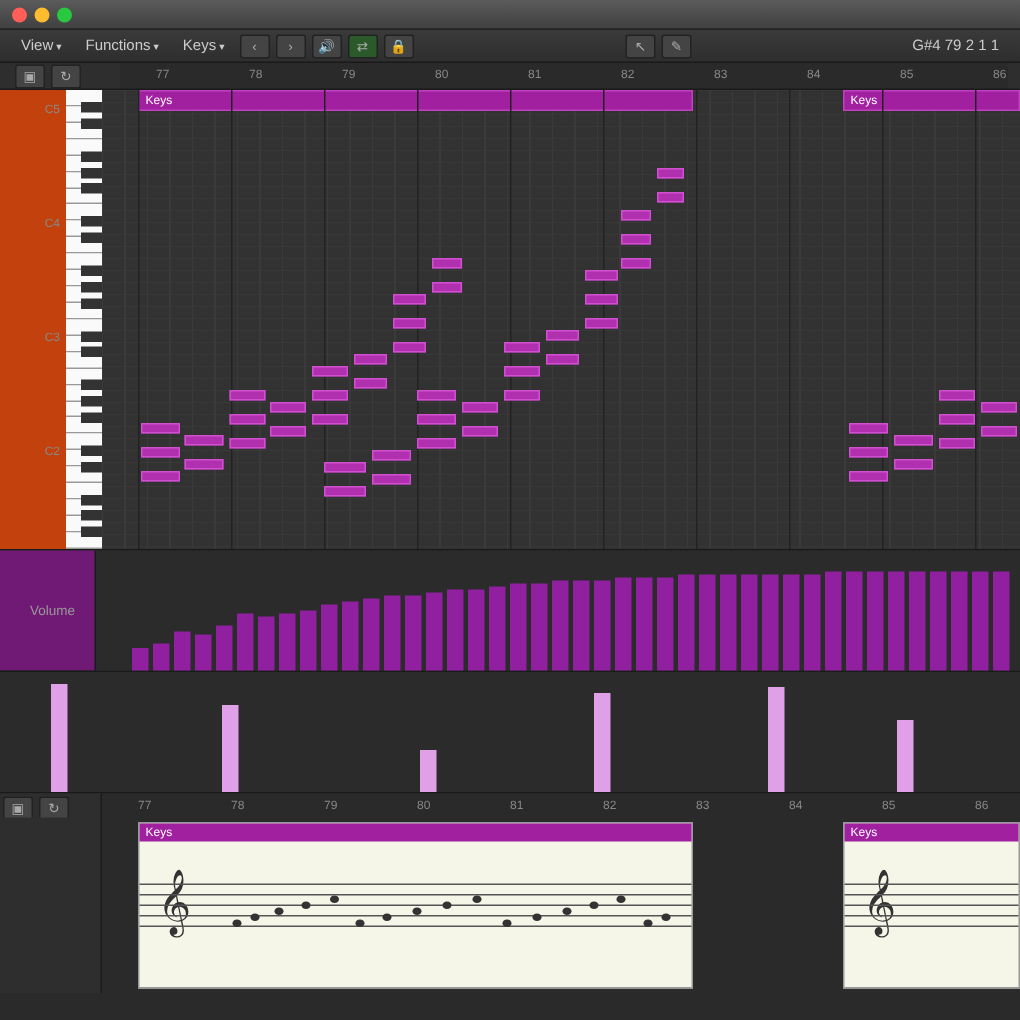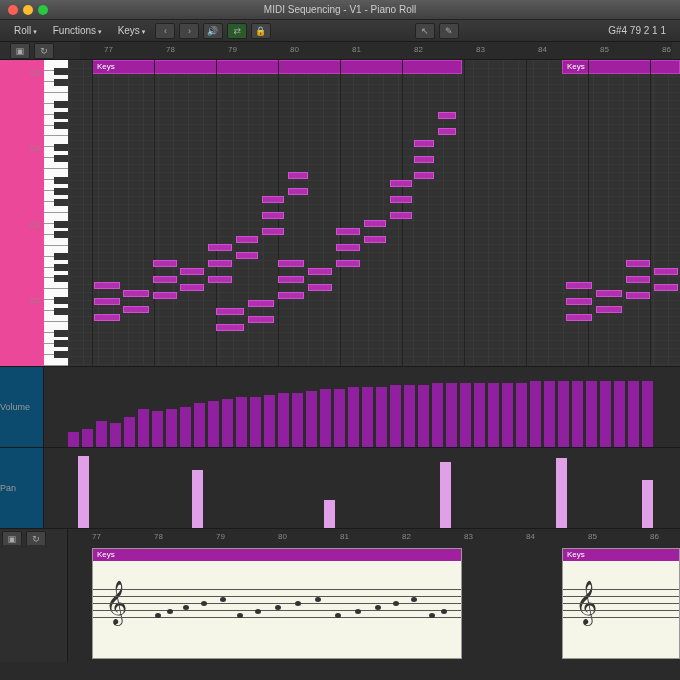--- a/index.html
+++ b/index.html
@@ -14,33 +14,33 @@
 .menu-item .tri{font-size:7px;margin-left:2px}
 .tool-btn{width:20px;height:16px;background:#444;border:1px solid #222;border-radius:2px;color:#aaa;font-size:9px;display:flex;align-items:center;justify-content:center;cursor:pointer}
 .tool-btn.green{background:#2a5a2a}
 .spacer{flex:1}
 .status{color:#ccc;font-size:10px;padding:0 6px}
 .subbar{height:18px;background:#2e2e2e;display:flex;align-items:center;padding:0 8px;gap:4px;border-bottom:1px solid #1a1a1a}
 .pane-toolbar{width:68px;display:flex;gap:4px;padding:2px}
 .ruler{height:18px;background:#2a2a2a;border-bottom:1px solid #1a1a1a;display:flex;position:relative;font-size:8px;color:#888}
 .ruler-num{position:absolute;top:3px}
 .workspace{display:flex;height:306px}
-.left-col{width:68px;background:#ec4899;border-right:4px solid #1d4ed8;display:flex;flex-direction:column}
+.left-col{width:68px;background:#c2410c;border-right:4px solid #1d4ed8;display:flex;flex-direction:column}
 .piano{flex:1;background:#f0f0f0;width:24px;margin-left:44px;display:flex;flex-direction:column;position:relative}
 .wkey{flex:1;background:#fafafa;border-bottom:1px solid #999}
 .bkey{position:absolute;right:0;width:14px;height:7px;background:#333}
 .oct-label{position:absolute;left:-22px;font-size:8px;color:#888;width:18px;text-align:right}
 .grid{flex:1;background:#323232;position:relative;overflow:hidden}
 .grid::before{content:"";position:absolute;inset:0;background-image:repeating-linear-gradient(to right,#3a3a3a 0,#3a3a3a 1px,transparent 1px,transparent 15px),repeating-linear-gradient(to bottom,#383838 0,#383838 1px,transparent 1px,transparent 8px);}
 .vline{position:absolute;top:0;bottom:0;width:1px;background:#222}
 .region-header{position:absolute;top:0;height:14px;background:#a020a0;border:1px solid #c040c0;font-size:8px;color:#fff;padding-left:4px;line-height:12px}
 .note{position:absolute;height:7px;background:#b030b0;border:1px solid #d050d0}
 .automation{height:162px;display:flex;flex-direction:column}
 .auto-row{flex:1;display:flex;border-top:1px solid #1a1a1a}
-.auto-label{width:44px;background:#0c4a6e;color:#999;font-size:9px;display:flex;align-items:center;padding-left:0;border-right:1px solid #1a1a1a}
+.auto-label{width:64px;background:#701a75;color:#999;font-size:9px;display:flex;align-items:center;padding-left:20px;border-right:1px solid #1a1a1a}
 .auto-track{flex:1;background:#2b2b2b;position:relative}
 .vol-bar{position:absolute;bottom:0;background:#9020a0;width:11px}
 .pan-bar{position:absolute;bottom:0;background:#e0a0e8;width:11px}
 .score-section{height:134px;display:flex;flex-direction:column;border-top:1px solid #1a1a1a}
 .score-ruler{height:16px;background:#2a2a2a;display:flex}
 .score-left{width:68px;background:#2e2e2e;border-right:1px solid #1a1a1a}
 .score-ruler-track{flex:1;position:relative;font-size:8px;color:#888}
 .score-body{flex:1;display:flex}
 .score-area{flex:1;background:#2a2a2a;position:relative}
 .score-region{position:absolute;top:3px;bottom:3px;background:#f5f5e8;border:1px solid #999}
@@ -52,25 +52,24 @@
 </style>
 </head>
 <body>
 
 <div class="titlebar">
   <div class="traffic">
     <div class="light close"></div>
     <div class="light min"></div>
     <div class="light max"></div>
   </div>
-  <div class="title">MIDI Sequencing - V1 - Piano Roll</div>
 </div>
 
 <div class="menubar">
-  <div class="menu-item"><span>Roll</span><span class="tri">▾</span></div>
+  <div class="menu-item"><span>View</span><span class="tri">▾</span></div>
   <div class="menu-item"><span>Functions</span><span class="tri">▾</span></div>
   <div class="menu-item"><span>Keys</span><span class="tri">▾</span></div>
   <div class="tool-btn">‹</div>
   <div class="tool-btn">›</div>
   <div class="tool-btn">🔊</div>
   <div class="tool-btn green">⇄</div>
   <div class="tool-btn">🔒</div>
   <div class="spacer"></div>
   <div class="tool-btn">↖</div>
   <div class="tool-btn">✎</div>
@@ -264,21 +263,20 @@
         <div class="vol-bar" style="left: 514px; height: 66px;"></div>
         <div class="vol-bar" style="left: 528px; height: 66px;"></div>
         <div class="vol-bar" style="left: 542px; height: 66px;"></div>
         <div class="vol-bar" style="left: 556px; height: 66px;"></div>
         <div class="vol-bar" style="left: 570px; height: 66px;"></div>
         <div class="vol-bar" style="left: 584px; height: 66px;"></div>
         <div class="vol-bar" style="left: 598px; height: 66px;"></div>
       </div>
   </div>
   <div class="auto-row">
-    <div class="auto-label">Pan</div>
     <div class="auto-track" id="panTrack">
         <div class="pan-bar" style="left: 34px; height: 72px;"></div>
         <div class="pan-bar" style="left: 148px; height: 58px;"></div>
         <div class="pan-bar" style="left: 280px; height: 28px;"></div>
         <div class="pan-bar" style="left: 396px; height: 66px;"></div>
         <div class="pan-bar" style="left: 512px; height: 70px;"></div>
         <div class="pan-bar" style="left: 598px; height: 48px;"></div>
       </div>
   </div>
 </div>

